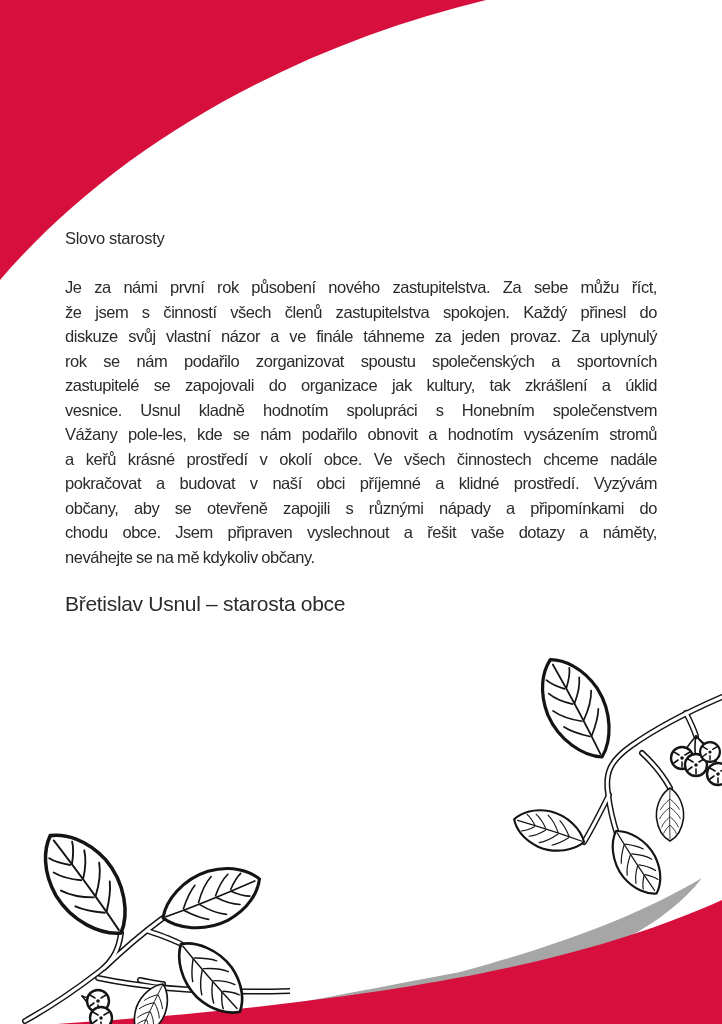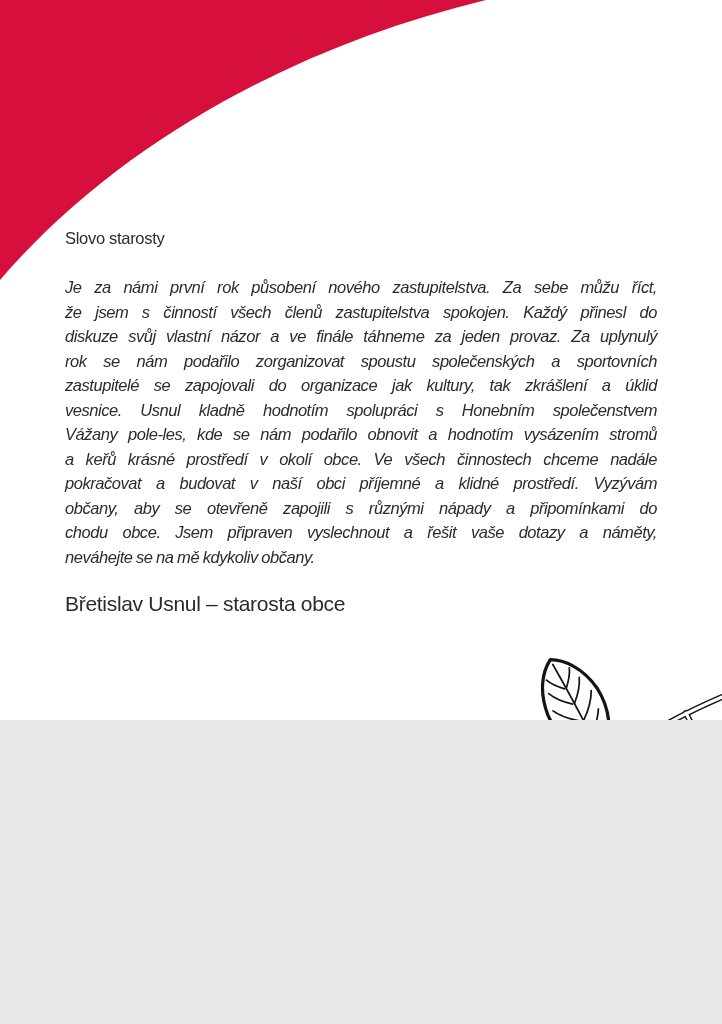--- a/index.html
+++ b/index.html
@@ -1,18 +1,18 @@
 <!DOCTYPE html>
 <html><head>
 <meta charset="utf-8">
 <style>
   html,body { margin:0; padding:0; background:#e8e8e8; }
   .page {
     position:relative;
-    width:722px; height:720px;
+    width:722px; height:1024px;
     margin:0 auto;
     background:#ffffff;
     overflow:hidden;
     font-family:"Liberation Sans", sans-serif;
   }
   .bg { position:absolute; left:0; top:0; width:722px; height:1024px; }
   .branch { position:absolute; }
   .branch-right { left:490px; top:645px; width:232px; height:292px; }
   .branch-left  { left:20px;  top:830px; width:270px; height:194px; }
 
@@ -21,21 +21,21 @@
     color:#2b2b2b;
   }
   .heading {
     font-size:16.5px; line-height:24.5px; letter-spacing:-0.3px;
   }
   .bodytext { margin-top:24.5px; }
   .jline {
     font-size:16.5px; line-height:24.5px;
     letter-spacing:-0.45px; word-spacing:-0.6px;
     text-align:justify; text-align-last:justify;
-    height:24.5px; white-space:nowrap;font-style:italic;
+    height:24.5px; white-space:nowrap;
   }
   .jline.last { text-align:left; text-align-last:left; white-space:normal; }
   .signature {
     margin-top:23px;
     font-size:21px; line-height:24.5px; letter-spacing:-0.3px;
   }
 
   
   .lf { fill:#ffffff; stroke:#141414; stroke-width:3; stroke-linejoin:round; }
   .vn { fill:none; stroke:#141414; stroke-width:1.6; stroke-linecap:round; }

